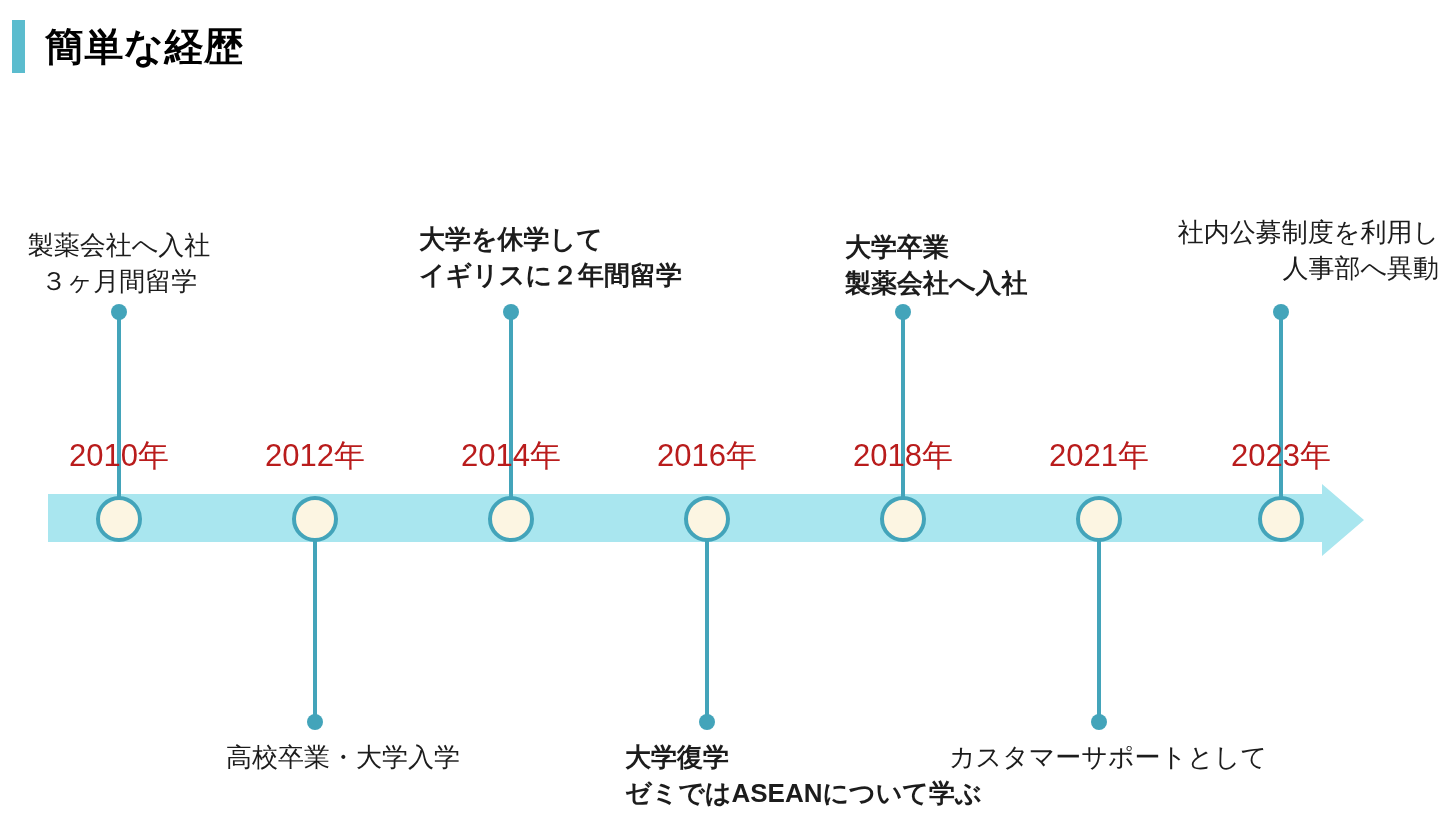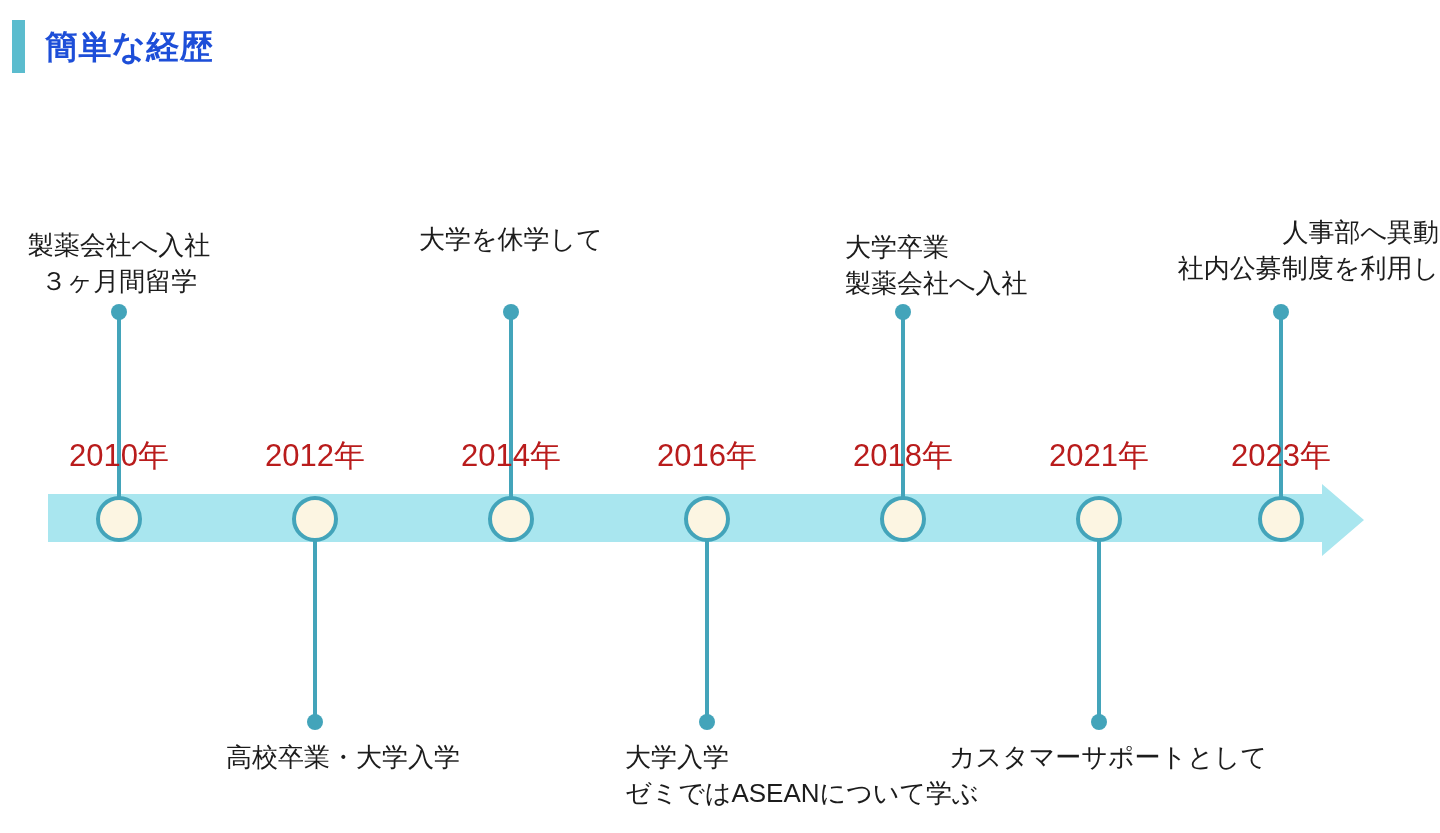--- a/index.html
+++ b/index.html
@@ -26,23 +26,23 @@
     height: 56px;
   }
   .title-accent {
     width: 13px;
     height: 53px;
     background: #5BBCCE;
     flex: 0 0 auto;
   }
   .title-text {
     margin-left: 20px;
-    font-size: 33px;
+    font-size: 39px;
     font-weight: bold;
-    color: #1d4ed8;
+    color: #000000;
     letter-spacing: 0.5px;
     line-height: 1;
     white-space: nowrap;
   }
 
   
   .timeline {
     position: absolute;
     left: 0;
     top: 0;
@@ -124,20 +124,21 @@
     color: #1c1c1c;
     white-space: pre;
   }
   .caption.align-center {
     left: 50%;
     transform: translateX(-50%);
     text-align: center;
   }
   .caption.align-left {
     text-align: left;
+    font-weight: bold;
   }
   .caption.align-right {
     text-align: right;
   }
   .caption-line { display: block; }
 </style>
 </head>
 <body>
 
 <div class="title-block">
@@ -164,45 +165,45 @@
         <div class="stem-dot stem-dot-down"></div>
         <div class="node-circle"></div>
         <div class="year-label">2012年</div>
         <div class="caption align-center" style="top: 740px; left: 50%; transform: translateX(-50%); margin-left: 28px;"><span class="caption-line">高校卒業・大学入学</span></div>
       </div>
       <div class="milestone" style="left: 511px;">
         <div class="stem stem-up"></div>
         <div class="stem-dot stem-dot-up"></div>
         <div class="node-circle"></div>
         <div class="year-label">2014年</div>
-        <div class="caption align-left" style="top: 222px; left: -92px;"><span class="caption-line">大学を休学して</span></div>
+        <div class="caption align-left" style="top: 222px; left: -92px;"><span class="caption-line">大学を休学して</span><span class="caption-line">イギリスに２年間留学</span></div>
       </div>
       <div class="milestone" style="left: 707px;">
         <div class="stem stem-down"></div>
         <div class="stem-dot stem-dot-down"></div>
         <div class="node-circle"></div>
         <div class="year-label">2016年</div>
-        <div class="caption align-left" style="top: 740px; left: -82px;"><span class="caption-line">大学入学</span><span class="caption-line">ゼミではASEANについて学ぶ</span></div>
+        <div class="caption align-left" style="top: 740px; left: -82px;"><span class="caption-line">大学復学</span><span class="caption-line">ゼミではASEANについて学ぶ</span></div>
       </div>
       <div class="milestone" style="left: 903px;">
         <div class="stem stem-up"></div>
         <div class="stem-dot stem-dot-up"></div>
         <div class="node-circle"></div>
         <div class="year-label">2018年</div>
         <div class="caption align-left" style="top: 230px; left: -58px;"><span class="caption-line">大学卒業</span><span class="caption-line">製薬会社へ入社</span></div>
       </div>
       <div class="milestone" style="left: 1099px;">
         <div class="stem stem-down"></div>
         <div class="stem-dot stem-dot-down"></div>
         <div class="node-circle"></div>
         <div class="year-label">2021年</div>
         <div class="caption align-right" style="top: 740px; right: -168px;"><span class="caption-line">カスタマーサポートとして</span></div>
       </div>
       <div class="milestone" style="left: 1281px;">
         <div class="stem stem-up"></div>
         <div class="stem-dot stem-dot-up"></div>
         <div class="node-circle"></div>
         <div class="year-label">2023年</div>
-        <div class="caption align-right" style="top: 215px; right: -158px;"><span class="caption-line">人事部へ異動</span><span class="caption-line">社内公募制度を利用し</span></div>
+        <div class="caption align-right" style="top: 215px; right: -158px;"><span class="caption-line">社内公募制度を利用し</span><span class="caption-line">人事部へ異動</span></div>
       </div>
     </div>
 
 </div>
 
 </body></html>

